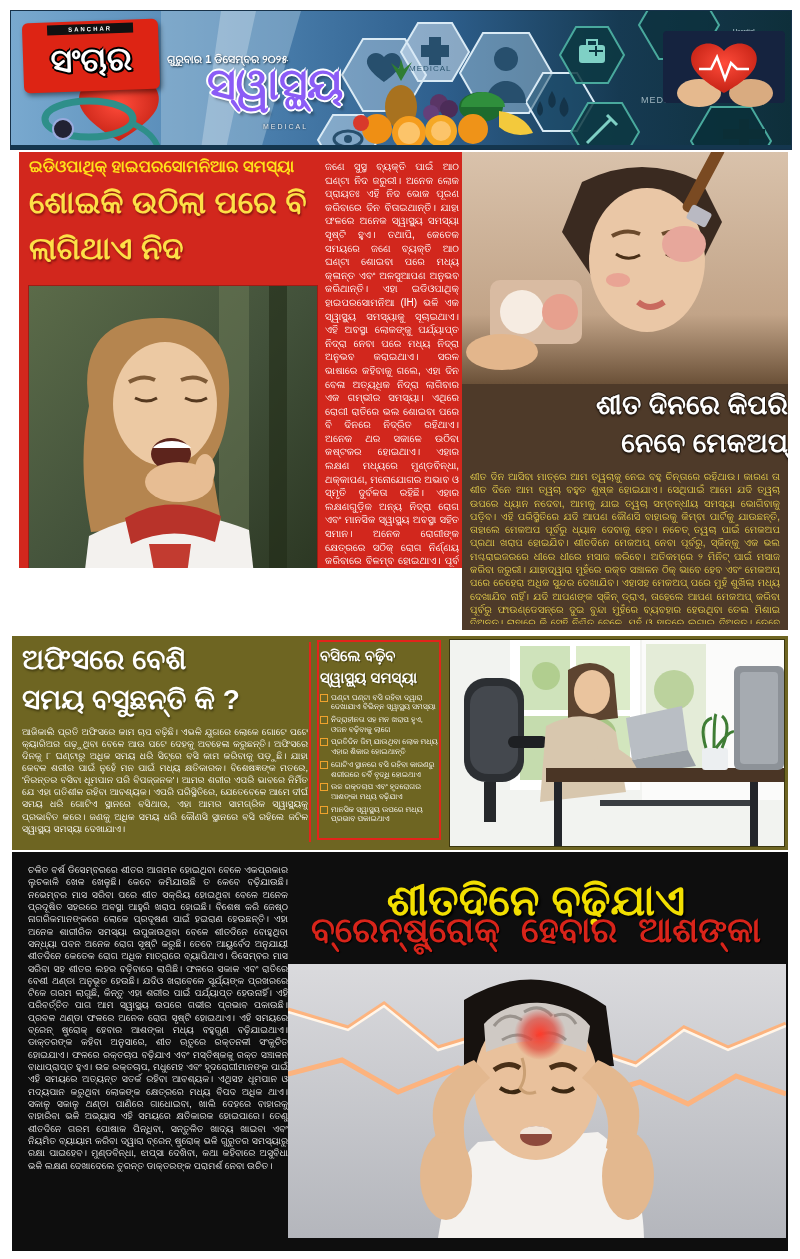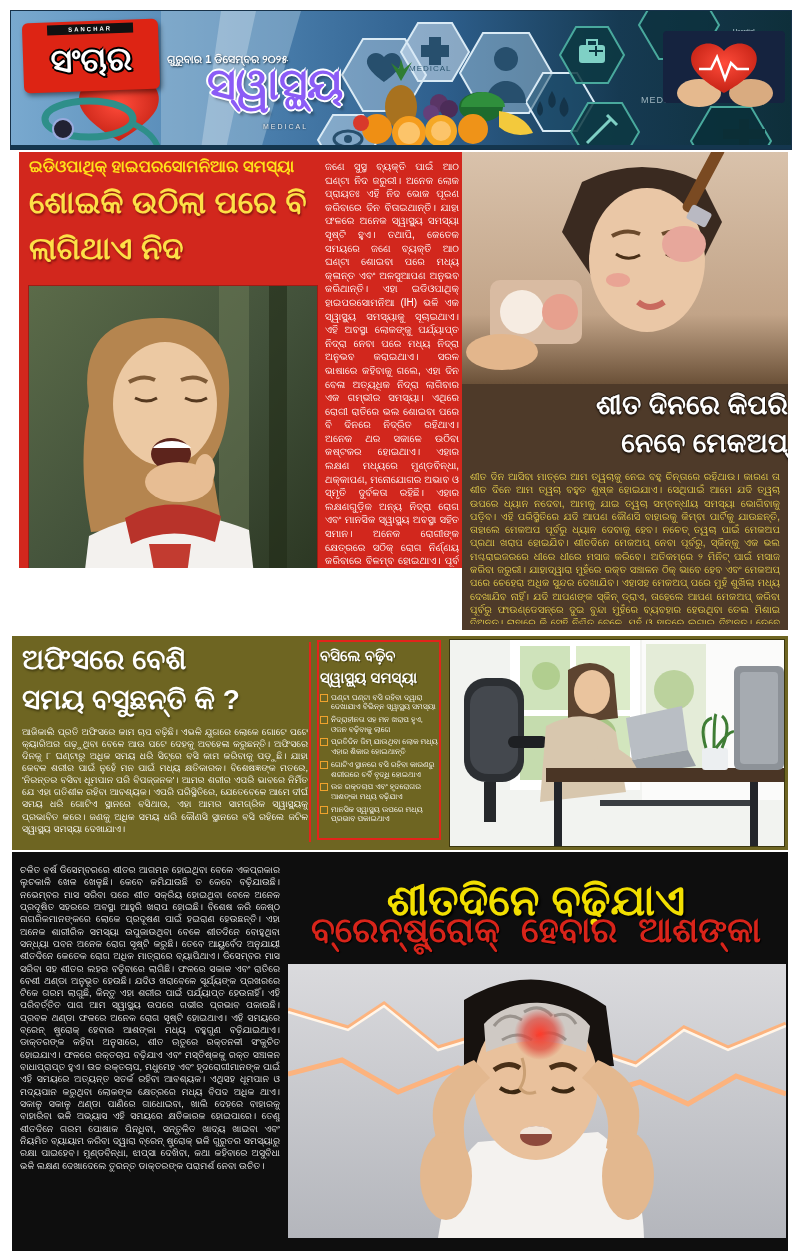--- a/index.html
+++ b/index.html
@@ -59,21 +59,21 @@
   .sidebar-list{margin:4px 0 0;padding:0;list-style:none;}
   .sidebar-list li{position:relative;margin:0 0 3px;padding-left:11px;color:#fff;font-size:7.6px;
                    line-height:1.28;}
   .bullet-sq{position:absolute;left:0;top:1px;width:6px;height:6px;border:1.4px solid #efa22c;
              background:transparent;}
   .office-photo{left:438px;top:4px;width:334px;height:206px;overflow:hidden;
                 box-shadow:0 0 0 1px #3c370f;}
 
   
   .bottom{left:12px;top:852px;width:776px;height:399px;background:#0e0e0e;overflow:hidden;}
-  .stroke-body{left:8px;top:12px;width:260px;height:376px;color:#f2f2f2;font-size:9.4px;
+  .stroke-body{left:16px;top:12px;width:260px;height:376px;color:#f2f2f2;font-size:9.4px;
                line-height:1.31;overflow:hidden;}
   .stroke-hyellow{left:274px;top:0px;width:500px;text-align:center;color:#f2df00;font-size:43px;
                   font-weight:bold;line-height:1.25;text-shadow:2px 2px 2px #000;margin-top:22px;}
   .stroke-hred{left:274px;top:56px;width:500px;text-align:center;color:#d8241a;font-size:35px;
                font-weight:bold;line-height:1.45;text-shadow:1px 1px 1px #000;font-family:Liberation Mono, monospace;}
   .stroke-photo{left:276px;top:112px;width:498px;height:274px;overflow:hidden;}
 </style>
 </head>
 <body>
 

